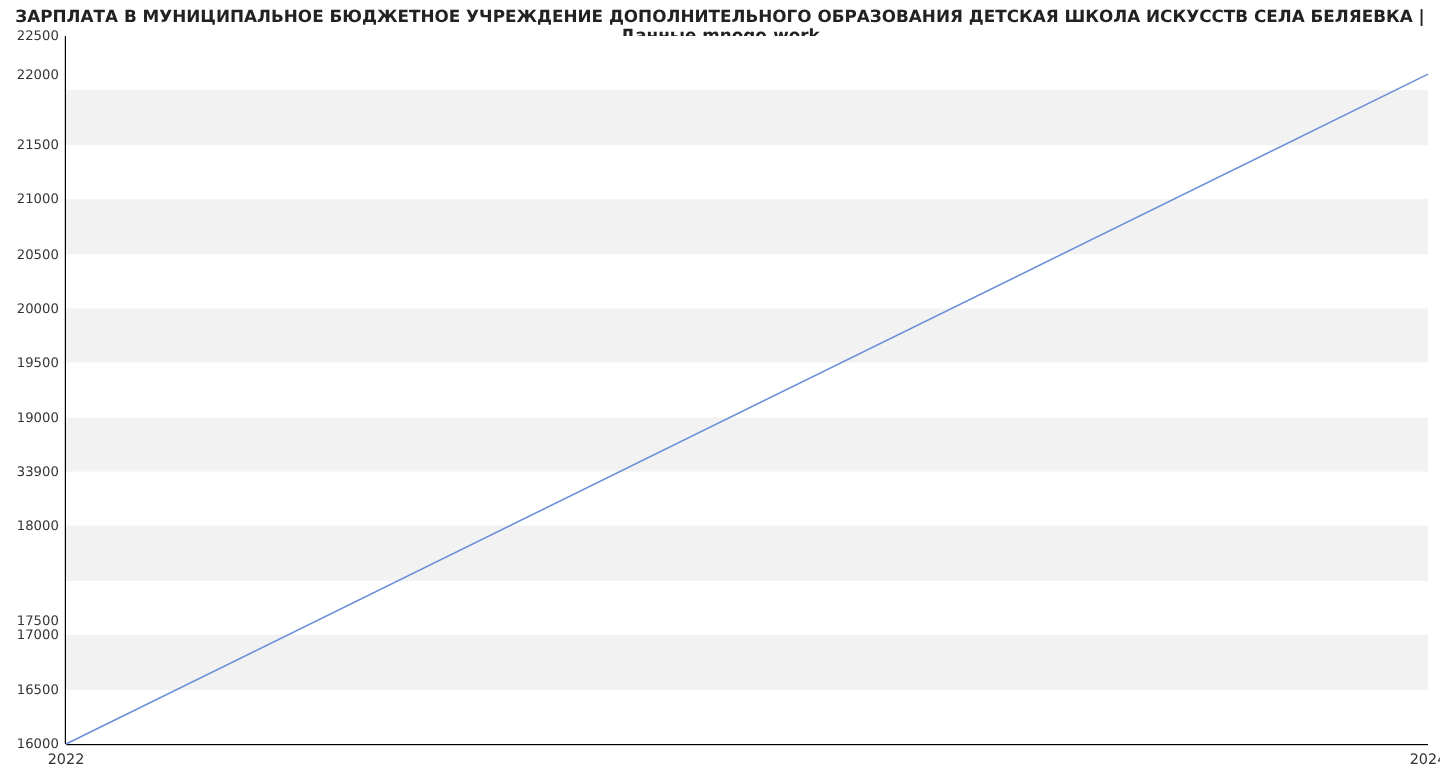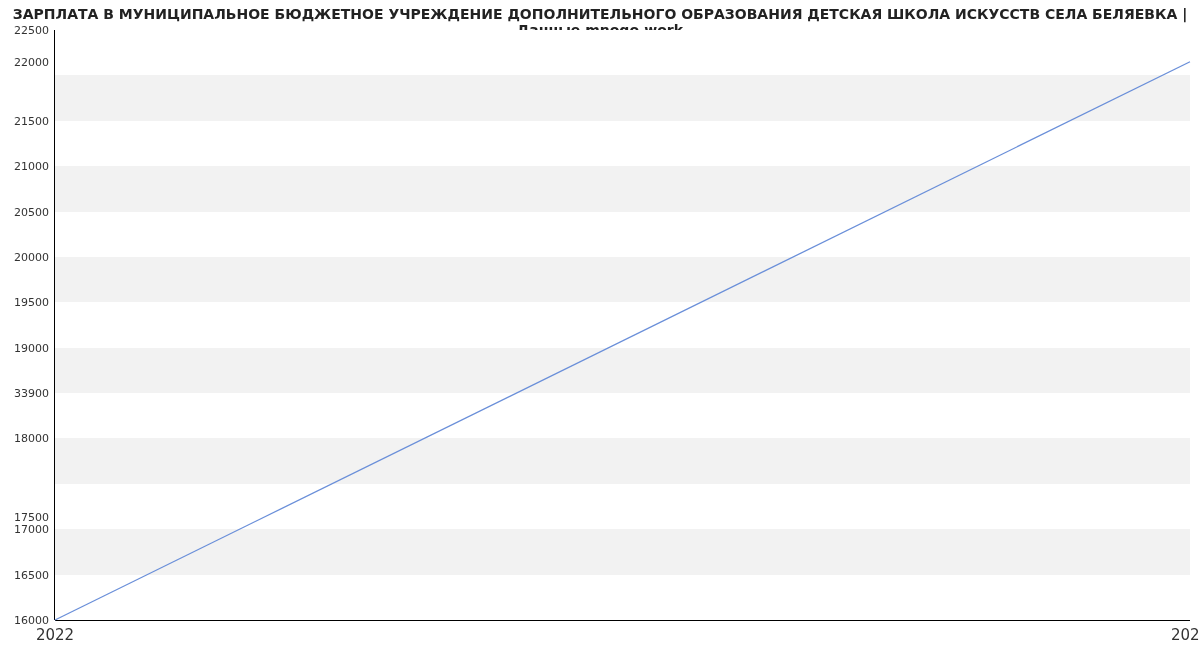--- a/index.html
+++ b/index.html
@@ -48,21 +48,21 @@
     margin-right: 6px;
     font-size: 11px;
     color: #333;
     transform: translateY(-50%);
     white-space: nowrap;
   }
   .xtick-label {
     position: absolute;
     top: 100%;
     margin-top: 6px;
-    font-size: 15px;
+    font-size: 12px;
     color: #333;
     transform: translateX(-50%);
     white-space: nowrap;
   }
   .axis-line {
     position: absolute;
     background: #000;
   }
   .axis-left {
     left: -1px;

